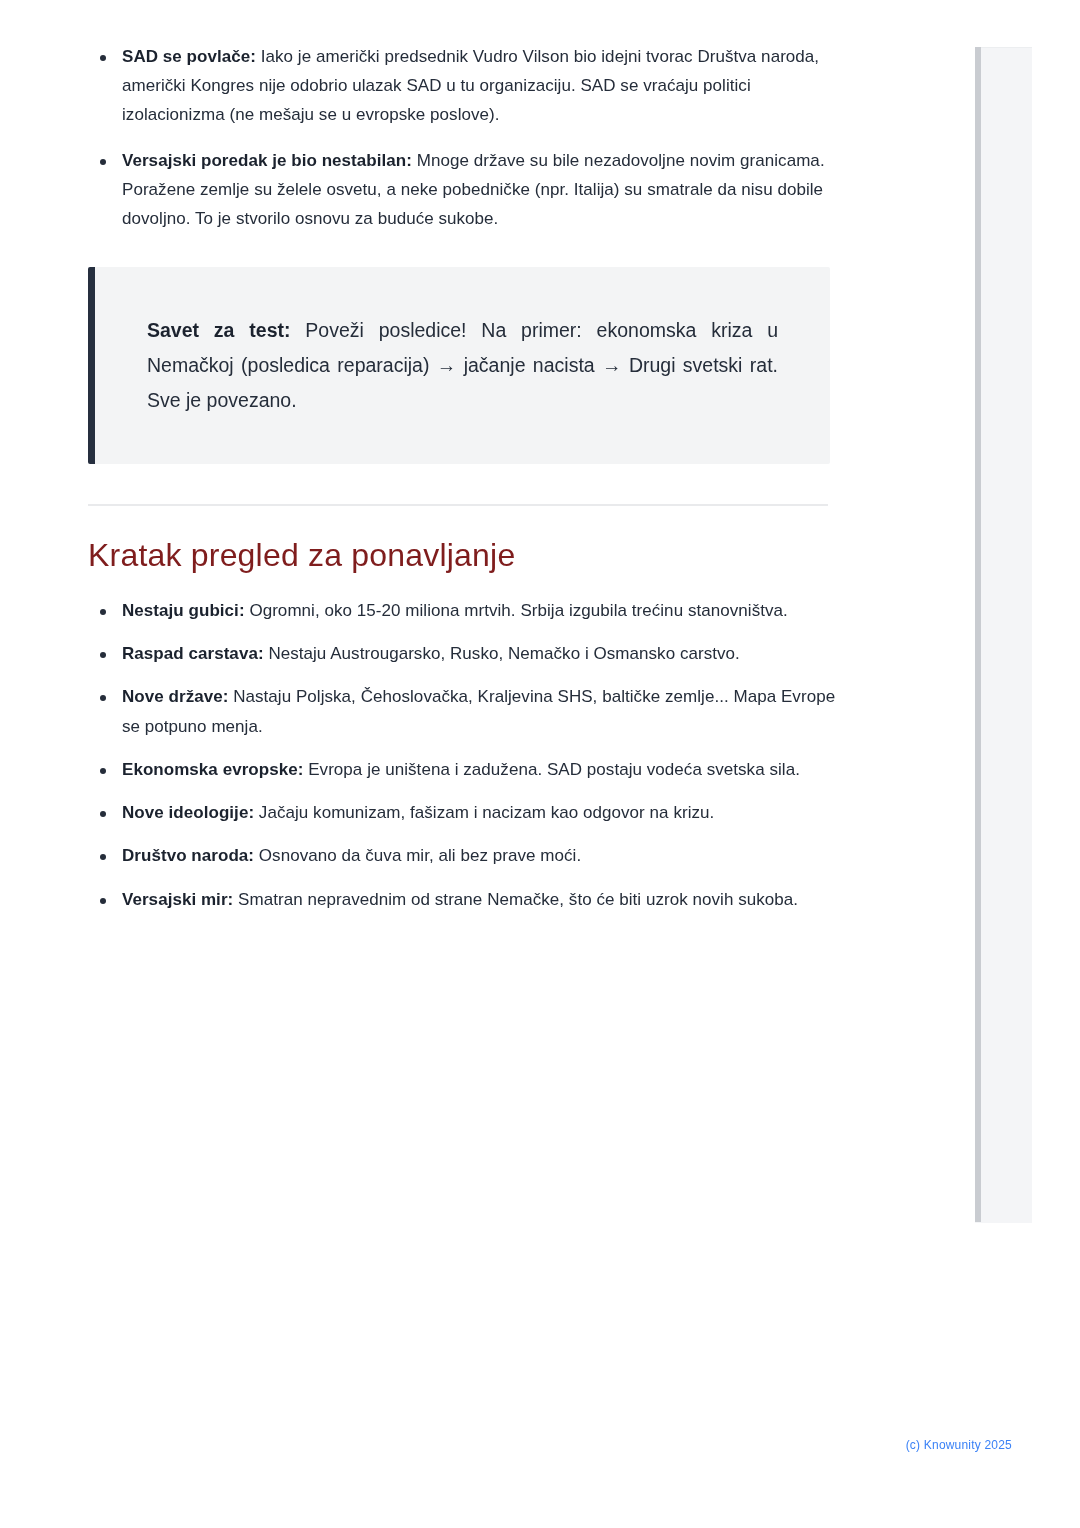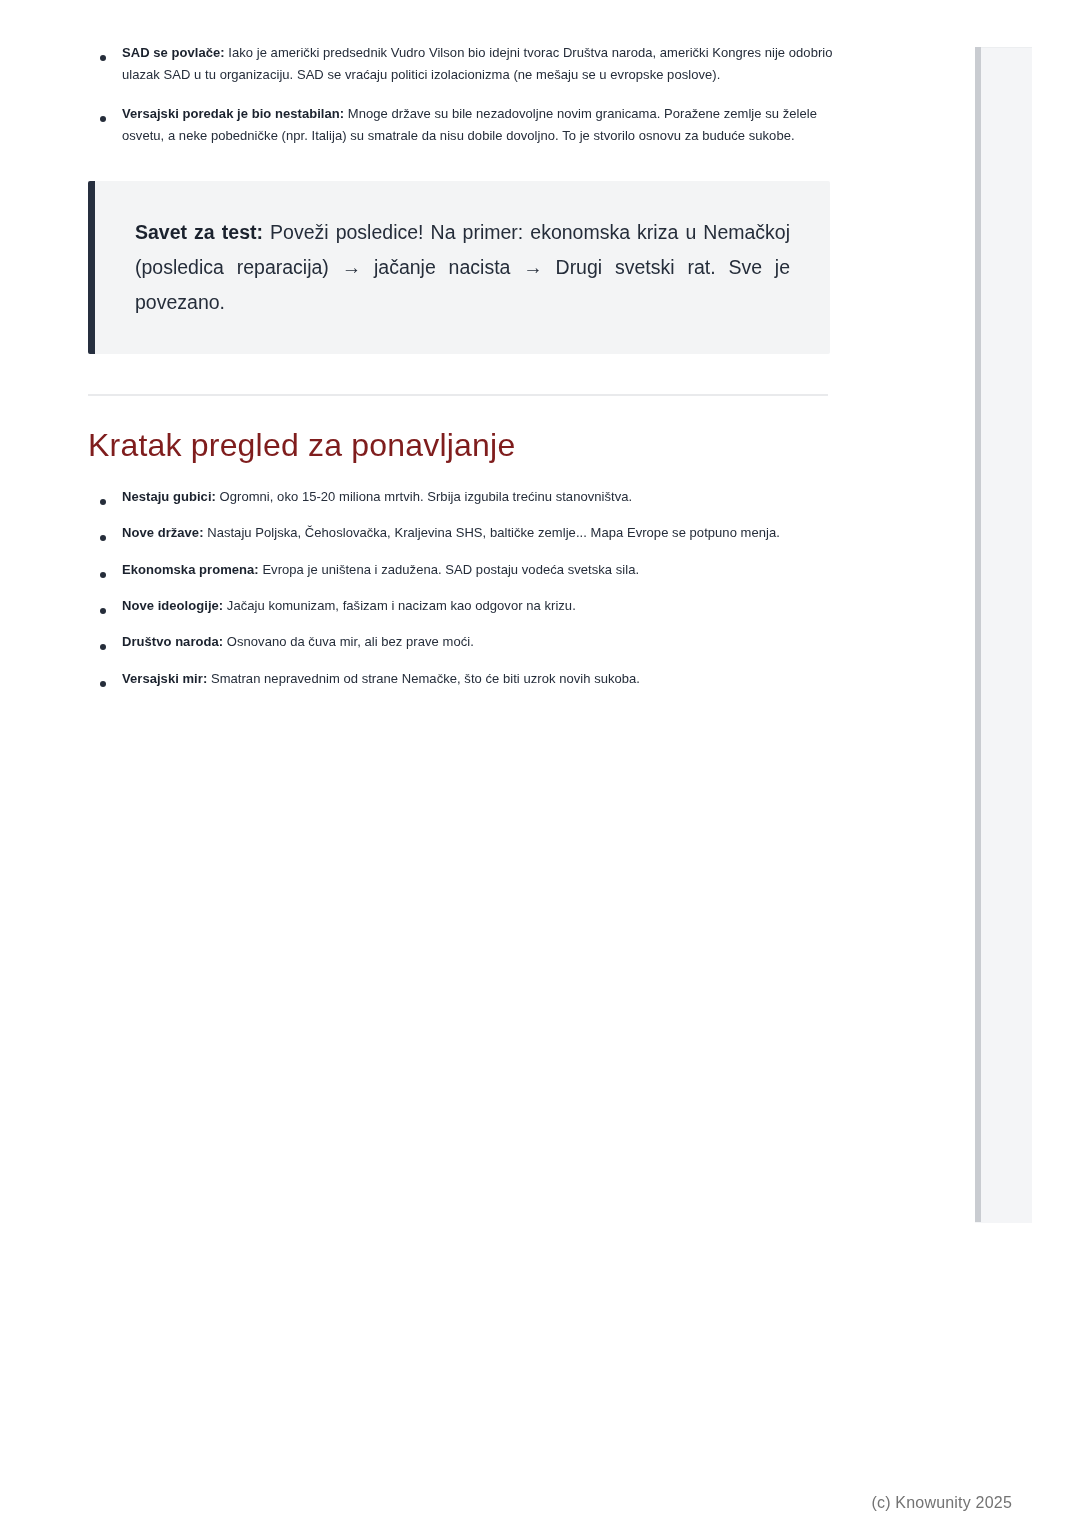--- a/index.html
+++ b/index.html
@@ -53,21 +53,21 @@
   
   ul.bullets {
     list-style: none;
     margin: 0;
     padding: 0;
   }
   ul.bullets li {
     position: relative;
     padding-left: 34px;
     margin: 0 0 16px 0;
-    font-size: 13px;
+    font-size: 17px;
     line-height: 1.72;
     color: #252d3a;
     letter-spacing: 0.05px;
   }
   ul.bullets li:last-child { margin-bottom: 0; }
   ul.bullets li .dot {
     position: absolute;
     left: 12px;
     top: 13px;
     width: 6px;
@@ -85,21 +85,21 @@
     position: relative;
     margin: 34px 0 0 0;
     width: 742px;
     box-sizing: border-box;
     background: #f3f4f5;
     border-left: 7px solid #262f3f;
     border-radius: 2px;
     padding: 30px 36px 30px 36px;
   }
   .callout p {
-    margin: 4px;
+    margin: 16px;
     font-size: 19.5px;
     line-height: 1.78;
     color: #252d3a;
     text-align: justify;
     text-justify: inter-word;
   }
 
   
   .divider {
     margin: 40px 0 0 0;
@@ -119,23 +119,23 @@
     letter-spacing: 0.2px;
   }
 
   
   ul.summary li { margin-bottom: 14px; }
 
   
   .footer {
     position: absolute;
     right: 68px;
-    top: 1494px;
-    font-size: 16px;
-    color: #737373;
+    top: 1438px;
+    font-size: 12px;
+    color: #3b82f6;
     letter-spacing: 0.2px;
   }
 </style>
 </head>
 <body>
 
 <div class="page">
 
   <div class="scroll-strip"></div>
   <div class="scroll-thumb"></div>
@@ -152,22 +152,23 @@
         <span class="lead">Savet za test:</span><span> Poveži posledice! Na primer: ekonomska kriza u Nemačkoj (posledica reparacija) → jačanje nacista → Drugi svetski rat. Sve je povezano.</span>
       </p>
     </div>
 
     <hr class="divider">
 
     <h2 class="section-heading">Kratak pregled za ponavljanje</h2>
 
     <ul class="bullets summary" id="summary-bullets">
         <li><span class="dot"></span><span class="lead">Nestaju gubici:</span><span> Ogromni, oko 15-20 miliona mrtvih. Srbija izgubila trećinu stanovništva.</span></li>
+        <li><span class="dot"></span><span class="lead">Raspad carstava:</span><span> Nestaju Austrougarsko, Rusko, Nemačko i Osmansko carstvo.</span></li>
         <li><span class="dot"></span><span class="lead">Nove države:</span><span> Nastaju Poljska, Čehoslovačka, Kraljevina SHS, baltičke zemlje... Mapa Evrope se potpuno menja.</span></li>
-        <li><span class="dot"></span><span class="lead">Ekonomska promena:</span><span> Evropa je uništena i zadužena. SAD postaju vodeća svetska sila.</span></li>
+        <li><span class="dot"></span><span class="lead">Ekonomska evropske:</span><span> Evropa je uništena i zadužena. SAD postaju vodeća svetska sila.</span></li>
         <li><span class="dot"></span><span class="lead">Nove ideologije:</span><span> Jačaju komunizam, fašizam i nacizam kao odgovor na krizu.</span></li>
         <li><span class="dot"></span><span class="lead">Društvo naroda:</span><span> Osnovano da čuva mir, ali bez prave moći.</span></li>
         <li><span class="dot"></span><span class="lead">Versajski mir:</span><span> Smatran nepravednim od strane Nemačke, što će biti uzrok novih sukoba.</span></li>
       </ul>
 
   </div>
 
   <div class="footer">(c) Knowunity 2025</div>
 
 </div>

